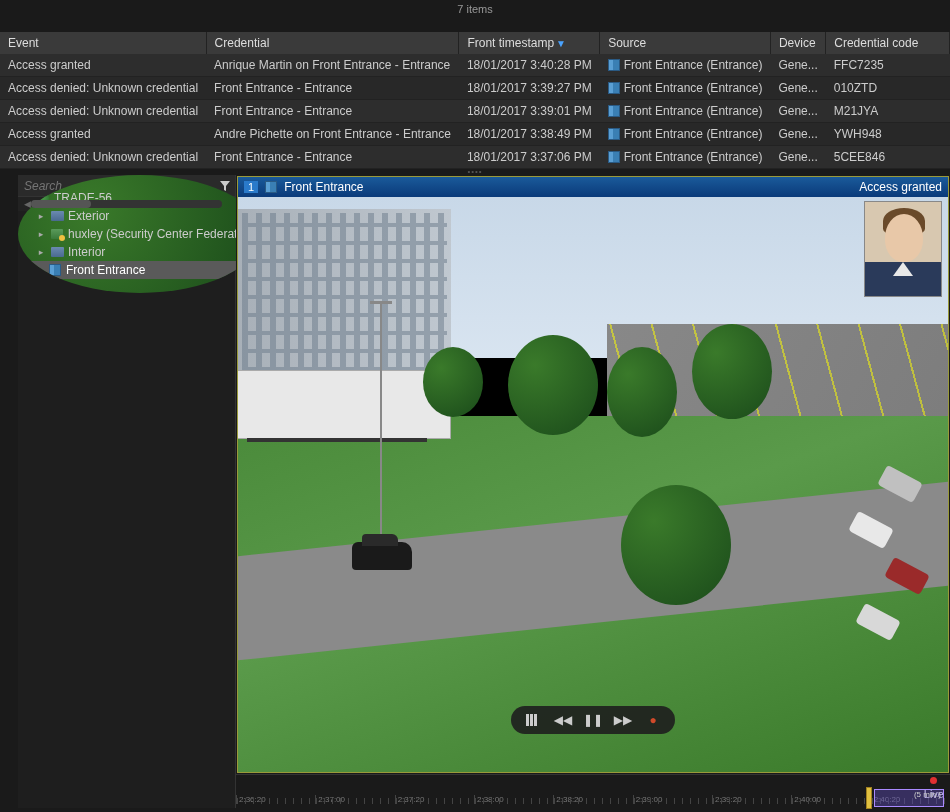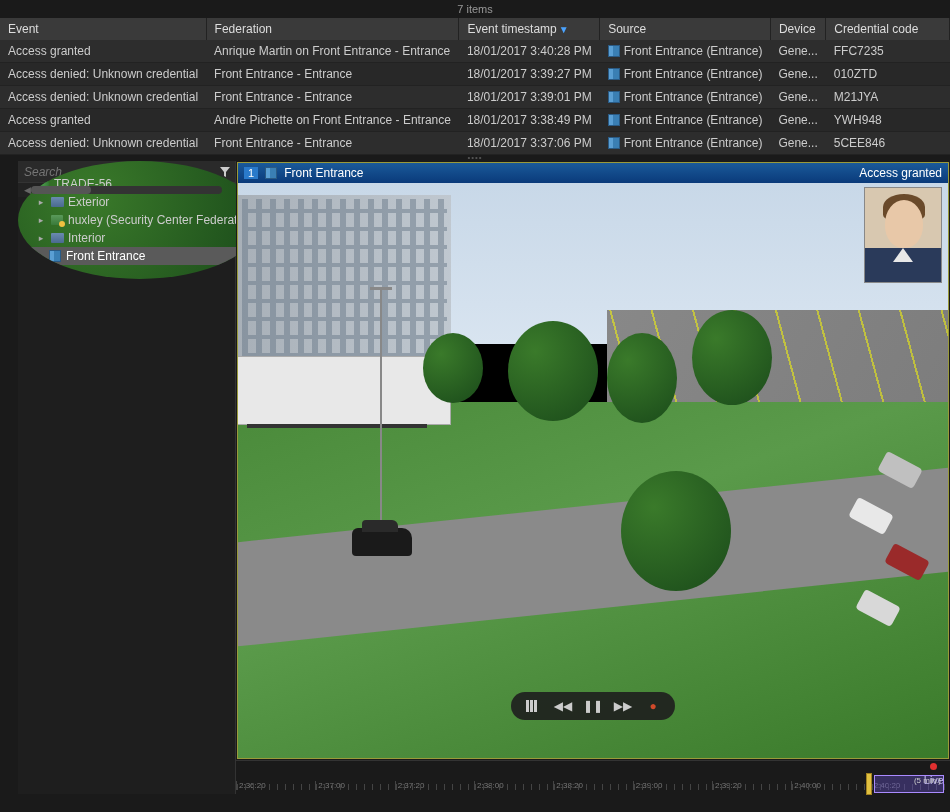--- a/index.html
+++ b/index.html
@@ -6,21 +6,21 @@
 body {
   width: 950px;
   height: 812px;
   background: #1a1a1a;
   font-family: 'Segoe UI', Arial, sans-serif;
   font-size: 12px;
   color: #ccc;
   overflow: hidden;
 }
 .header-bar {
-  height: 18px;
+  height: 32px;
   text-align: center;
   color: #999;
   font-size: 11px;
   line-height: 18px;
   background: #1a1a1a;
 }
 .event-table {
   width: 100%;
   background: #2a2a2a;
   border-collapse: collapse;
@@ -286,22 +286,22 @@
 </style>
 </head>
 <body>
 
 <div class="header-bar">7 items</div>
 
 <table class="event-table">
   <thead>
     <tr>
       <th style="width:195px">Event</th>
-      <th style="width:232px">Federation</th>
-      <th style="width:122px" class="sorted"><span>Event timestamp</span><span class="sort-arrow">▼</span></th>
+      <th style="width:232px">Credential</th>
+      <th style="width:122px" class="sorted"><span>Front timestamp</span><span class="sort-arrow">▼</span></th>
       <th style="width:154px">Source</th>
       <th style="width:42px">Device</th>
       <th>Credential code</th>
     </tr>
   </thead>
   <tbody id="event-rows">
       <tr class="data-row">
         <td>Access granted</td>
         <td>Anrique Martin on Front Entrance - Entrance</td>
         <td>18/01/2017 3:40:28 PM</td>

